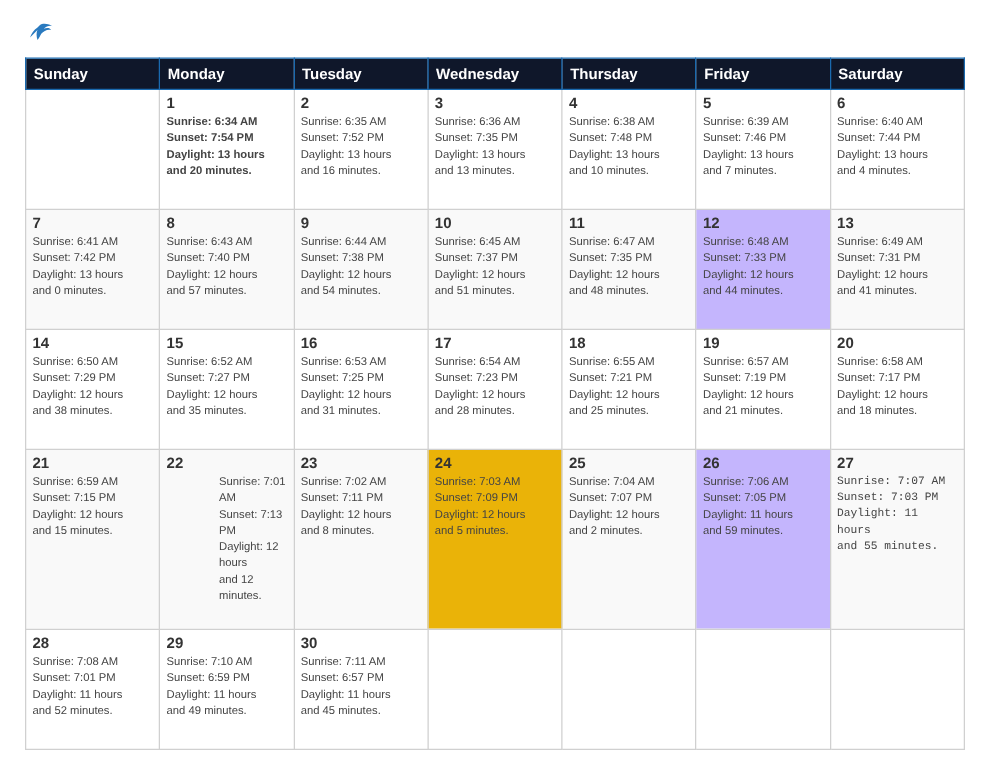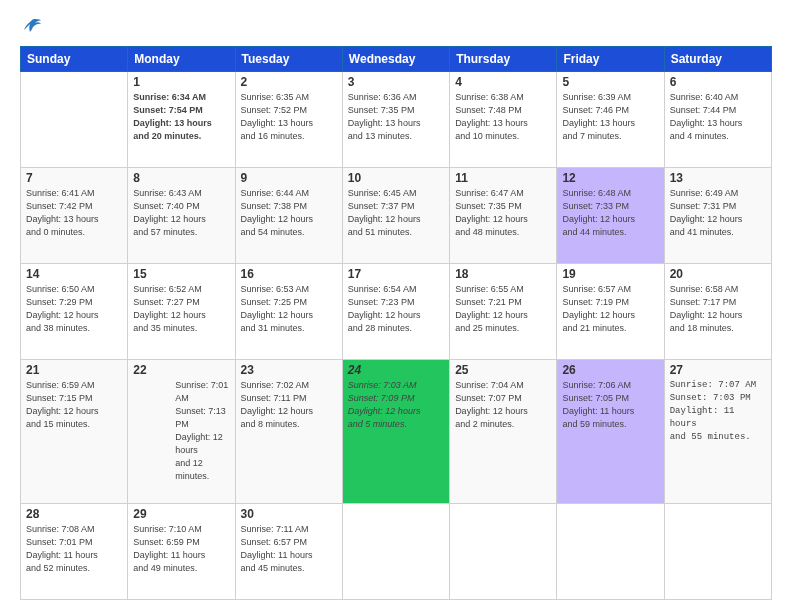--- a/index.html
+++ b/index.html
@@ -55,21 +55,21 @@
       margin-top: 2px;
     }
     .calendar {
       flex: 1;
       border: 1px solid #ccc;
       border-collapse: collapse;
       width: 100%;
       table-layout: fixed;
     }
     .calendar th {
-      background: #1d4ed8;
+      background: #0f172a;
       color: #fff;
       font-size: 12px;
       font-weight: bold;
       text-align: left;
       padding: 5px 6px;
       border: 1px solid #1a6aaf;
     }
     .calendar td {
       border: 1px solid #d0d0d0;
       vertical-align: top;
@@ -290,21 +290,21 @@
 Daylight: 12 hours
 and 12 minutes.</div>
           </td>
           <td style="background: rgb(249, 249, 249);">
             <span class="day-number">23</span>
             <div class="day-info" style="white-space: pre-line;">Sunrise: 7:02 AM
 Sunset: 7:11 PM
 Daylight: 12 hours
 and 8 minutes.</div>
           </td>
-          <td style="background: #22c55e; font-style: italic;">
+          <td style="background: #eab308;">
             <span class="day-number">24</span>
             <div class="day-info" style="white-space: pre-line;">Sunrise: 7:03 AM
 Sunset: 7:09 PM
 Daylight: 12 hours
 and 5 minutes.</div>
           </td>
           <td style="background: rgb(249, 249, 249);">
             <span class="day-number">25</span>
             <div class="day-info" style="white-space: pre-line;">Sunrise: 7:04 AM
 Sunset: 7:07 PM

